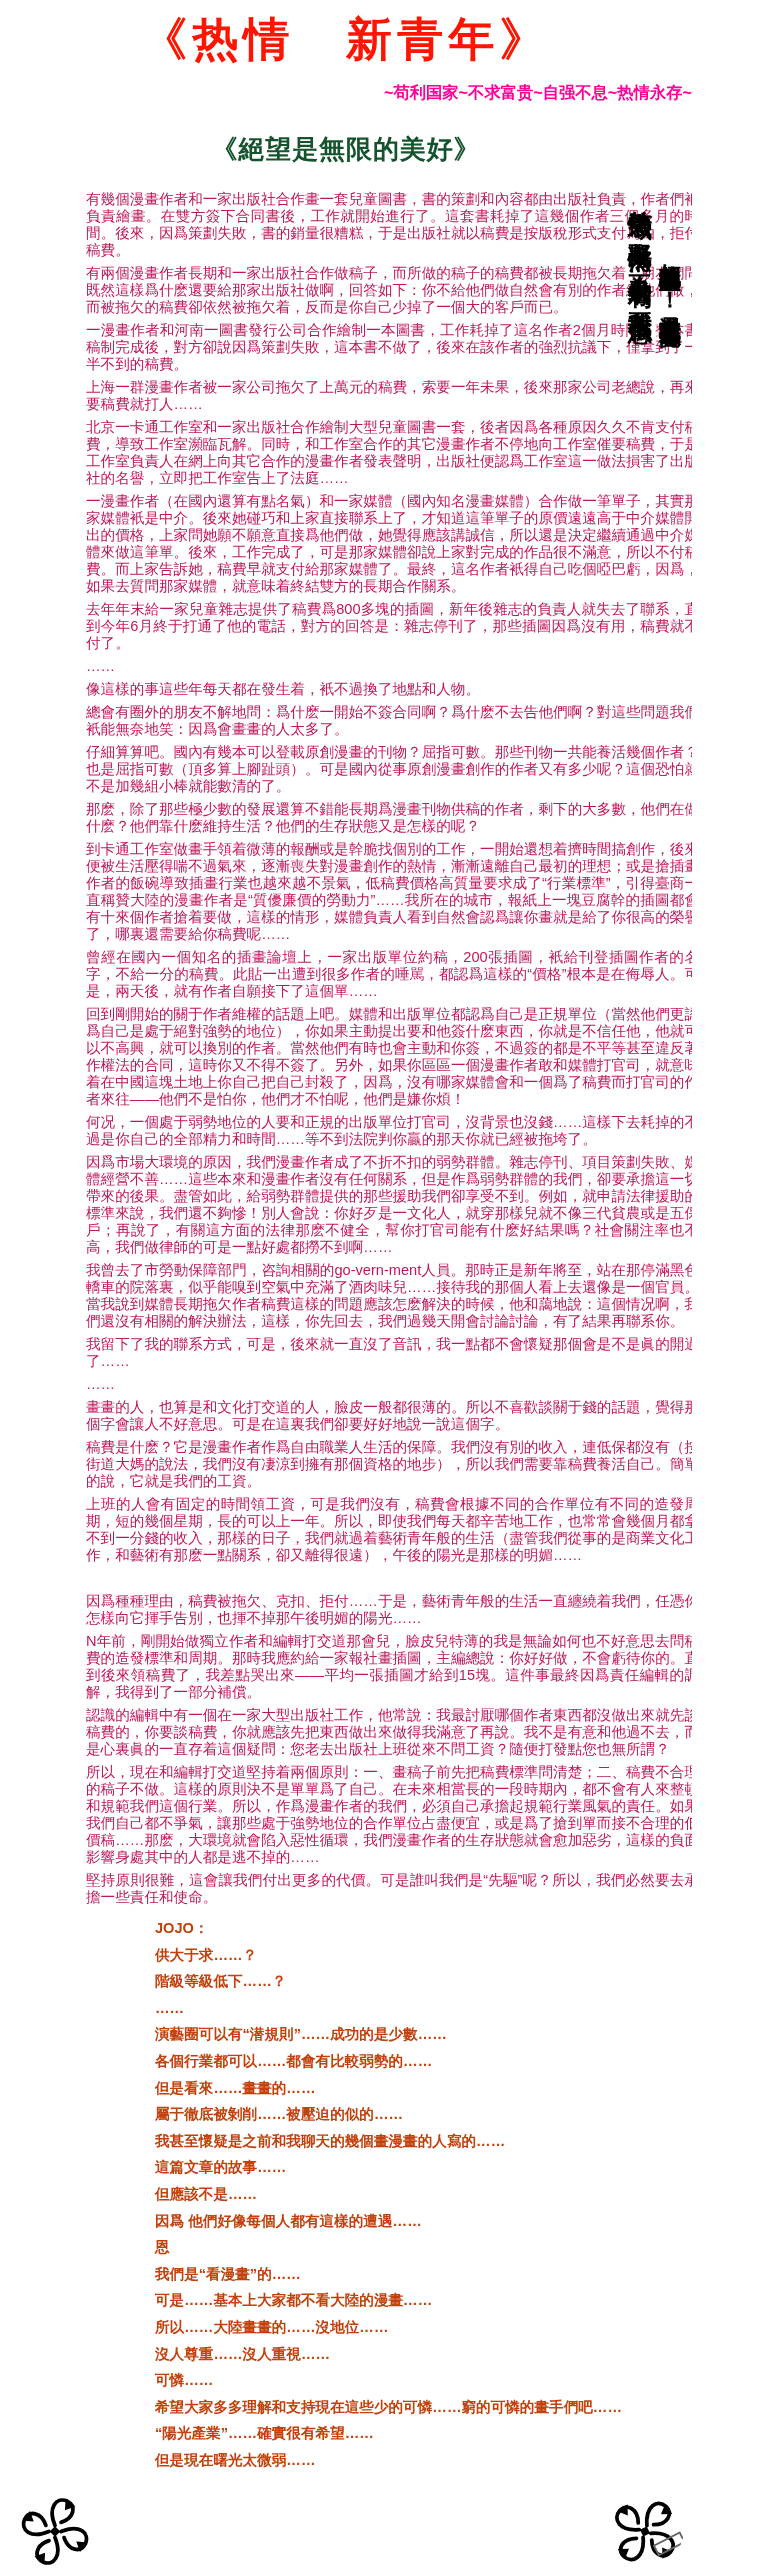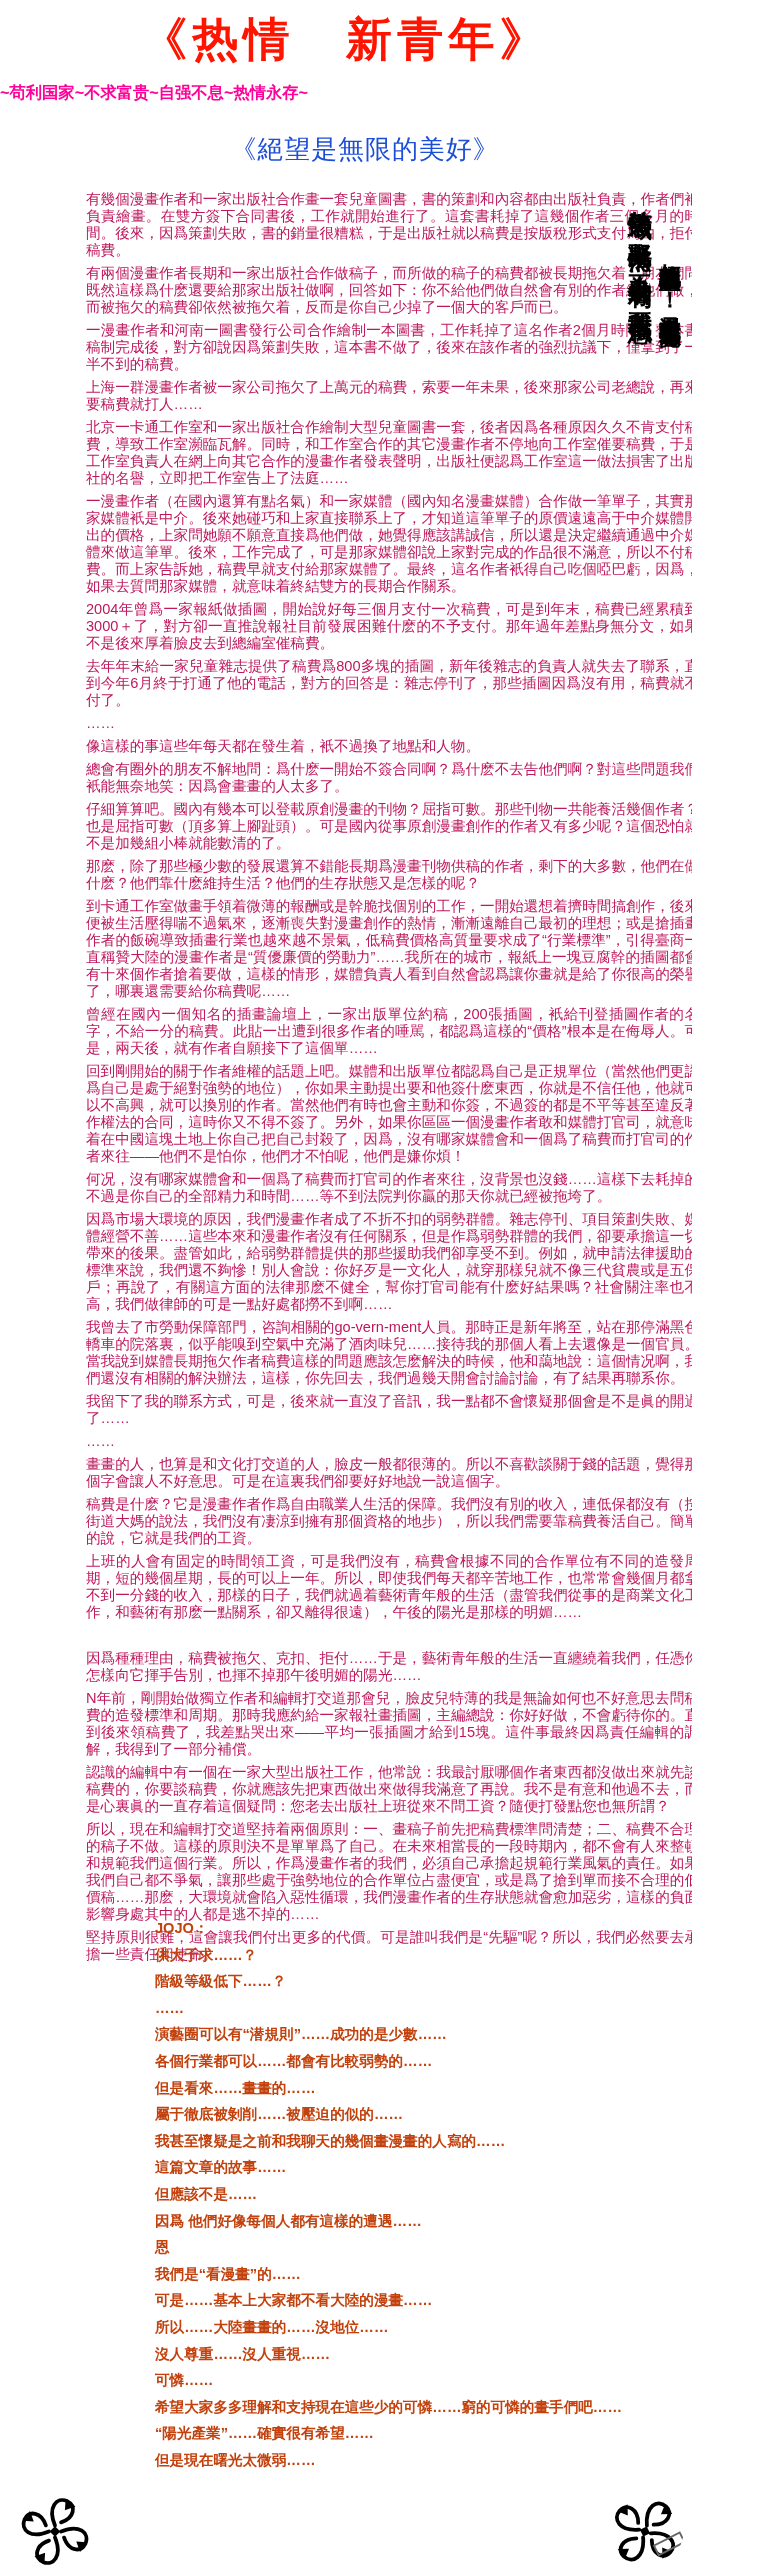--- a/index.html
+++ b/index.html
@@ -2,27 +2,27 @@
 <html style="font-size:13.7px"><head>
 <meta charset="utf-8">
 <style>
   html,body{margin:0;padding:0;background:#fff;}
   .page{position:relative;width:692px;height:2576px;background:#ffffff;overflow:hidden;
         font-family:"Liberation Sans",sans-serif;color:#000;}
 
   .main-title{position:absolute;top:8.6px;left:0;width:100%;text-align:center;
         font-family:"DejaVu Serif",serif;font-weight:bold;font-size:46px;
         color:#ff1400;letter-spacing:5.2px;}
-  .sub1{position:absolute;top:82px;left:0;width:100%;text-align:left;
+  .sub1{position:absolute;top:82px;left:0;width:100%;text-align:right;
         font-weight:bold;font-size:16.3px;color:#ff0099;}
   .sub2{position:absolute;top:101px;left:0;width:100%;text-align:center;
         font-weight:bold;font-size:16.3px;color:#ff0099;}
 
   .doc-title{position:absolute;top:132px;left:0;width:100%;text-align:center;
-        font-weight:normal;font-size:26px;color:#1d4ed8;letter-spacing:0.9px;padding-left:19px;}
+        font-weight:bold;font-size:26px;color:#14532d;letter-spacing:0.9px;}
 
   .body-text{position:absolute;left:86px;top:191px;width:613px;
         font-size:14.6px;line-height:17px;text-align:justify;color:#be185d;}
   .body-text p{margin:0 0 6px 0;min-height:17px;}
 
   .vert{position:absolute;writing-mode:vertical-rl;text-orientation:upright;
         font-weight:bold;color:#000;font-family:"DejaVu Sans",sans-serif;}
   .vert-outer{right:6.9px;top:247px;font-size:22px;letter-spacing:0.9px;}
   .vert-inner{right:36px;top:191px;font-size:24px;letter-spacing:1.7px;}
 
@@ -47,31 +47,30 @@
 
   <div class="doc-title">《絕望是無限的美好》</div>
 
   <div class="body-text">
       <p>有幾個漫畫作者和一家出版社合作畫一套兒童圖書，書的策劃和內容都由出版社負責，作者們衹負責繪畫。在雙方簽下合同書後，工作就開始進行了。這套書耗掉了這幾個作者三個多月的時間。後來，因爲策劃失敗，書的銷量很糟糕，于是出版社就以稿費是按版稅形式支付爲由，拒付稿費。</p>
       <p>有兩個漫畫作者長期和一家出版社合作做稿子，而所做的稿子的稿費都被長期拖欠着，朋友們問既然這樣爲什麽還要給那家出版社做啊，回答如下：你不給他們做自然會有別的作者給他們做，而被拖欠的稿費卻依然被拖欠着，反而是你自己少掉了一個大的客戶而已。</p>
       <p>一漫畫作者和河南一圖書發行公司合作繪制一本圖書，工作耗掉了這名作者2個月時間，整本書稿制完成後，對方卻說因爲策劃失敗，這本書不做了，後來在該作者的強烈抗議下，僅拿到了一半不到的稿費。</p>
       <p>上海一群漫畫作者被一家公司拖欠了上萬元的稿費，索要一年未果，後來那家公司老總說，再來要稿費就打人……</p>
       <p>北京一卡通工作室和一家出版社合作繪制大型兒童圖書一套，後者因爲各種原因久久不肯支付稿費，導致工作室瀕臨瓦解。同時，和工作室合作的其它漫畫作者不停地向工作室催要稿費，于是工作室負責人在網上向其它合作的漫畫作者發表聲明，出版社便認爲工作室這一做法損害了出版社的名譽，立即把工作室告上了法庭……</p>
       <p>一漫畫作者（在國內還算有點名氣）和一家媒體（國內知名漫畫媒體）合作做一筆單子，其實那家媒體衹是中介。後來她碰巧和上家直接聯系上了，才知道這筆單子的原價遠遠高于中介媒體開出的價格，上家問她願不願意直接爲他們做，她覺得應該講誠信，所以還是決定繼續通過中介媒體來做這筆單。後來，工作完成了，可是那家媒體卻說上家對完成的作品很不滿意，所以不付稿費。而上家告訴她，稿費早就支付給那家媒體了。最終，這名作者衹得自己吃個啞巴虧，因爲，如果去質問那家媒體，就意味着終結雙方的長期合作關系。</p>
-      <p>2004年曾爲一家報紙做插圖，開始說好每三個月支付一次稿費，可是到年末，稿費已經累積到3000＋了，對方卻一直推說報社目前發展困難什麽的不予支付。那年過年差點身無分文，如果不是後來厚着臉皮去到總編室催稿費。</p>
       <p>去年年末給一家兒童雜志提供了稿費爲800多塊的插圖，新年後雜志的負責人就失去了聯系，直到今年6月終于打通了他的電話，對方的回答是：雜志停刊了，那些插圖因爲沒有用，稿費就不付了。</p>
       <p>……</p>
       <p>像這樣的事這些年每天都在發生着，衹不過換了地點和人物。</p>
       <p>總會有圈外的朋友不解地問：爲什麽一開始不簽合同啊？爲什麽不去告他們啊？對這些問題我們衹能無奈地笑：因爲會畫畫的人太多了。</p>
       <p>仔細算算吧。國內有幾本可以登載原創漫畫的刊物？屈指可數。那些刊物一共能養活幾個作者？也是屈指可數（頂多算上腳趾頭）。可是國內從事原創漫畫創作的作者又有多少呢？這個恐怕就不是加幾組小棒就能數清的了。</p>
       <p>那麽，除了那些極少數的發展還算不錯能長期爲漫畫刊物供稿的作者，剩下的大多數，他們在做什麽？他們靠什麽維持生活？他們的生存狀態又是怎樣的呢？</p>
       <p>到卡通工作室做畫手領着微薄的報酬或是幹脆找個別的工作，一開始還想着擠時間搞創作，後來便被生活壓得喘不過氣來，逐漸喪失對漫畫創作的熱情，漸漸遠離自己最初的理想；或是搶插畫作者的飯碗導致插畫行業也越來越不景氣，低稿費價格高質量要求成了“行業標準”，引得臺商一直稱贊大陸的漫畫作者是“質優廉價的勞動力”……我所在的城市，報紙上一塊豆腐幹的插圖都會有十來個作者搶着要做，這樣的情形，媒體負責人看到自然會認爲讓你畫就是給了你很高的榮譽了，哪裏還需要給你稿費呢……</p>
       <p>曾經在國內一個知名的插畫論壇上，一家出版單位約稿，200張插圖，衹給刊登插圖作者的名字，不給一分的稿費。此貼一出遭到很多作者的唾駡，都認爲這樣的“價格”根本是在侮辱人。可是，兩天後，就有作者自願接下了這個單……</p>
       <p>回到剛開始的關于作者維權的話題上吧。媒體和出版單位都認爲自己是正規單位（當然他們更認爲自己是處于絕對強勢的地位），你如果主動提出要和他簽什麽東西，你就是不信任他，他就可以不高興，就可以換別的作者。當然他們有時也會主動和你簽，不過簽的都是不平等甚至違反著作權法的合同，這時你又不得不簽了。另外，如果你區區一個漫畫作者敢和媒體打官司，就意味着在中國這塊土地上你自己把自己封殺了，因爲，沒有哪家媒體會和一個爲了稿費而打官司的作者來往——他們不是怕你，他們才不怕呢，他們是嫌你煩！</p>
-      <p>何况，沒有哪家媒體會和一個爲了稿費而打官司的作者來往，沒背景也沒錢……這樣下去耗掉的不過是你自己的全部精力和時間……等不到法院判你贏的那天你就已經被拖垮了。</p>
+      <p>何况，一個處于弱勢地位的人要和正規的出版單位打官司，沒背景也沒錢……這樣下去耗掉的不過是你自己的全部精力和時間……等不到法院判你贏的那天你就已經被拖垮了。</p>
       <p>因爲市場大環境的原因，我們漫畫作者成了不折不扣的弱勢群體。雜志停刊、項目策劃失敗、媒體經營不善……這些本來和漫畫作者沒有任何關系，但是作爲弱勢群體的我們，卻要承擔這一切帶來的後果。盡管如此，給弱勢群體提供的那些援助我們卻享受不到。例如，就申請法律援助的標準來說，我們還不夠慘！別人會說：你好歹是一文化人，就穿那樣兒就不像三代貧農或是五保戶；再說了，有關這方面的法律那麽不健全，幫你打官司能有什麽好結果嗎？社會關注率也不高，我們做律師的可是一點好處都撈不到啊……</p>
       <p>我曾去了市勞動保障部門，咨詢相關的go-vern-ment人員。那時正是新年將至，站在那停滿黑色轎車的院落裏，似乎能嗅到空氣中充滿了酒肉味兒……接待我的那個人看上去還像是一個官員。當我說到媒體長期拖欠作者稿費這樣的問題應該怎麽解決的時候，他和藹地說：這個情况啊，我們還沒有相關的解決辦法，這樣，你先回去，我們過幾天開會討論討論，有了結果再聯系你。</p>
       <p>我留下了我的聯系方式，可是，後來就一直沒了音訊，我一點都不會懷疑那個會是不是眞的開過了……</p>
       <p>……</p>
       <p>畫畫的人，也算是和文化打交道的人，臉皮一般都很薄的。所以不喜歡談關于錢的話題，覺得那個字會讓人不好意思。可是在這裏我們卻要好好地說一說這個字。</p>
       <p>稿費是什麽？它是漫畫作者作爲自由職業人生活的保障。我們沒有別的收入，連低保都沒有（按街道大媽的說法，我們沒有凄涼到擁有那個資格的地步），所以我們需要靠稿費養活自己。簡單的說，它就是我們的工資。</p>
       <p>上班的人會有固定的時間領工資，可是我們沒有，稿費會根據不同的合作單位有不同的造發周期，短的幾個星期，長的可以上一年。所以，即使我們每天都辛苦地工作，也常常會幾個月都拿不到一分錢的收入，那樣的日子，我們就過着藝術青年般的生活（盡管我們從事的是商業文化工作，和藝術有那麽一點關系，卻又離得很遠），午後的陽光是那樣的明媚……</p>
       <p></p>
       <p>因爲種種理由，稿費被拖欠、克扣、拒付……于是，藝術青年般的生活一直纏繞着我們，任憑你怎樣向它揮手告別，也揮不掉那午後明媚的陽光……</p>
       <p>N年前，剛開始做獨立作者和編輯打交道那會兒，臉皮兒特薄的我是無論如何也不好意思去問稿費的造發標準和周期。那時我應約給一家報社畫插圖，主編總說：你好好做，不會虧待你的。直到後來領稿費了，我差點哭出來——平均一張插圖才給到15塊。這件事最終因爲責任編輯的調解，我得到了一部分補償。</p>

